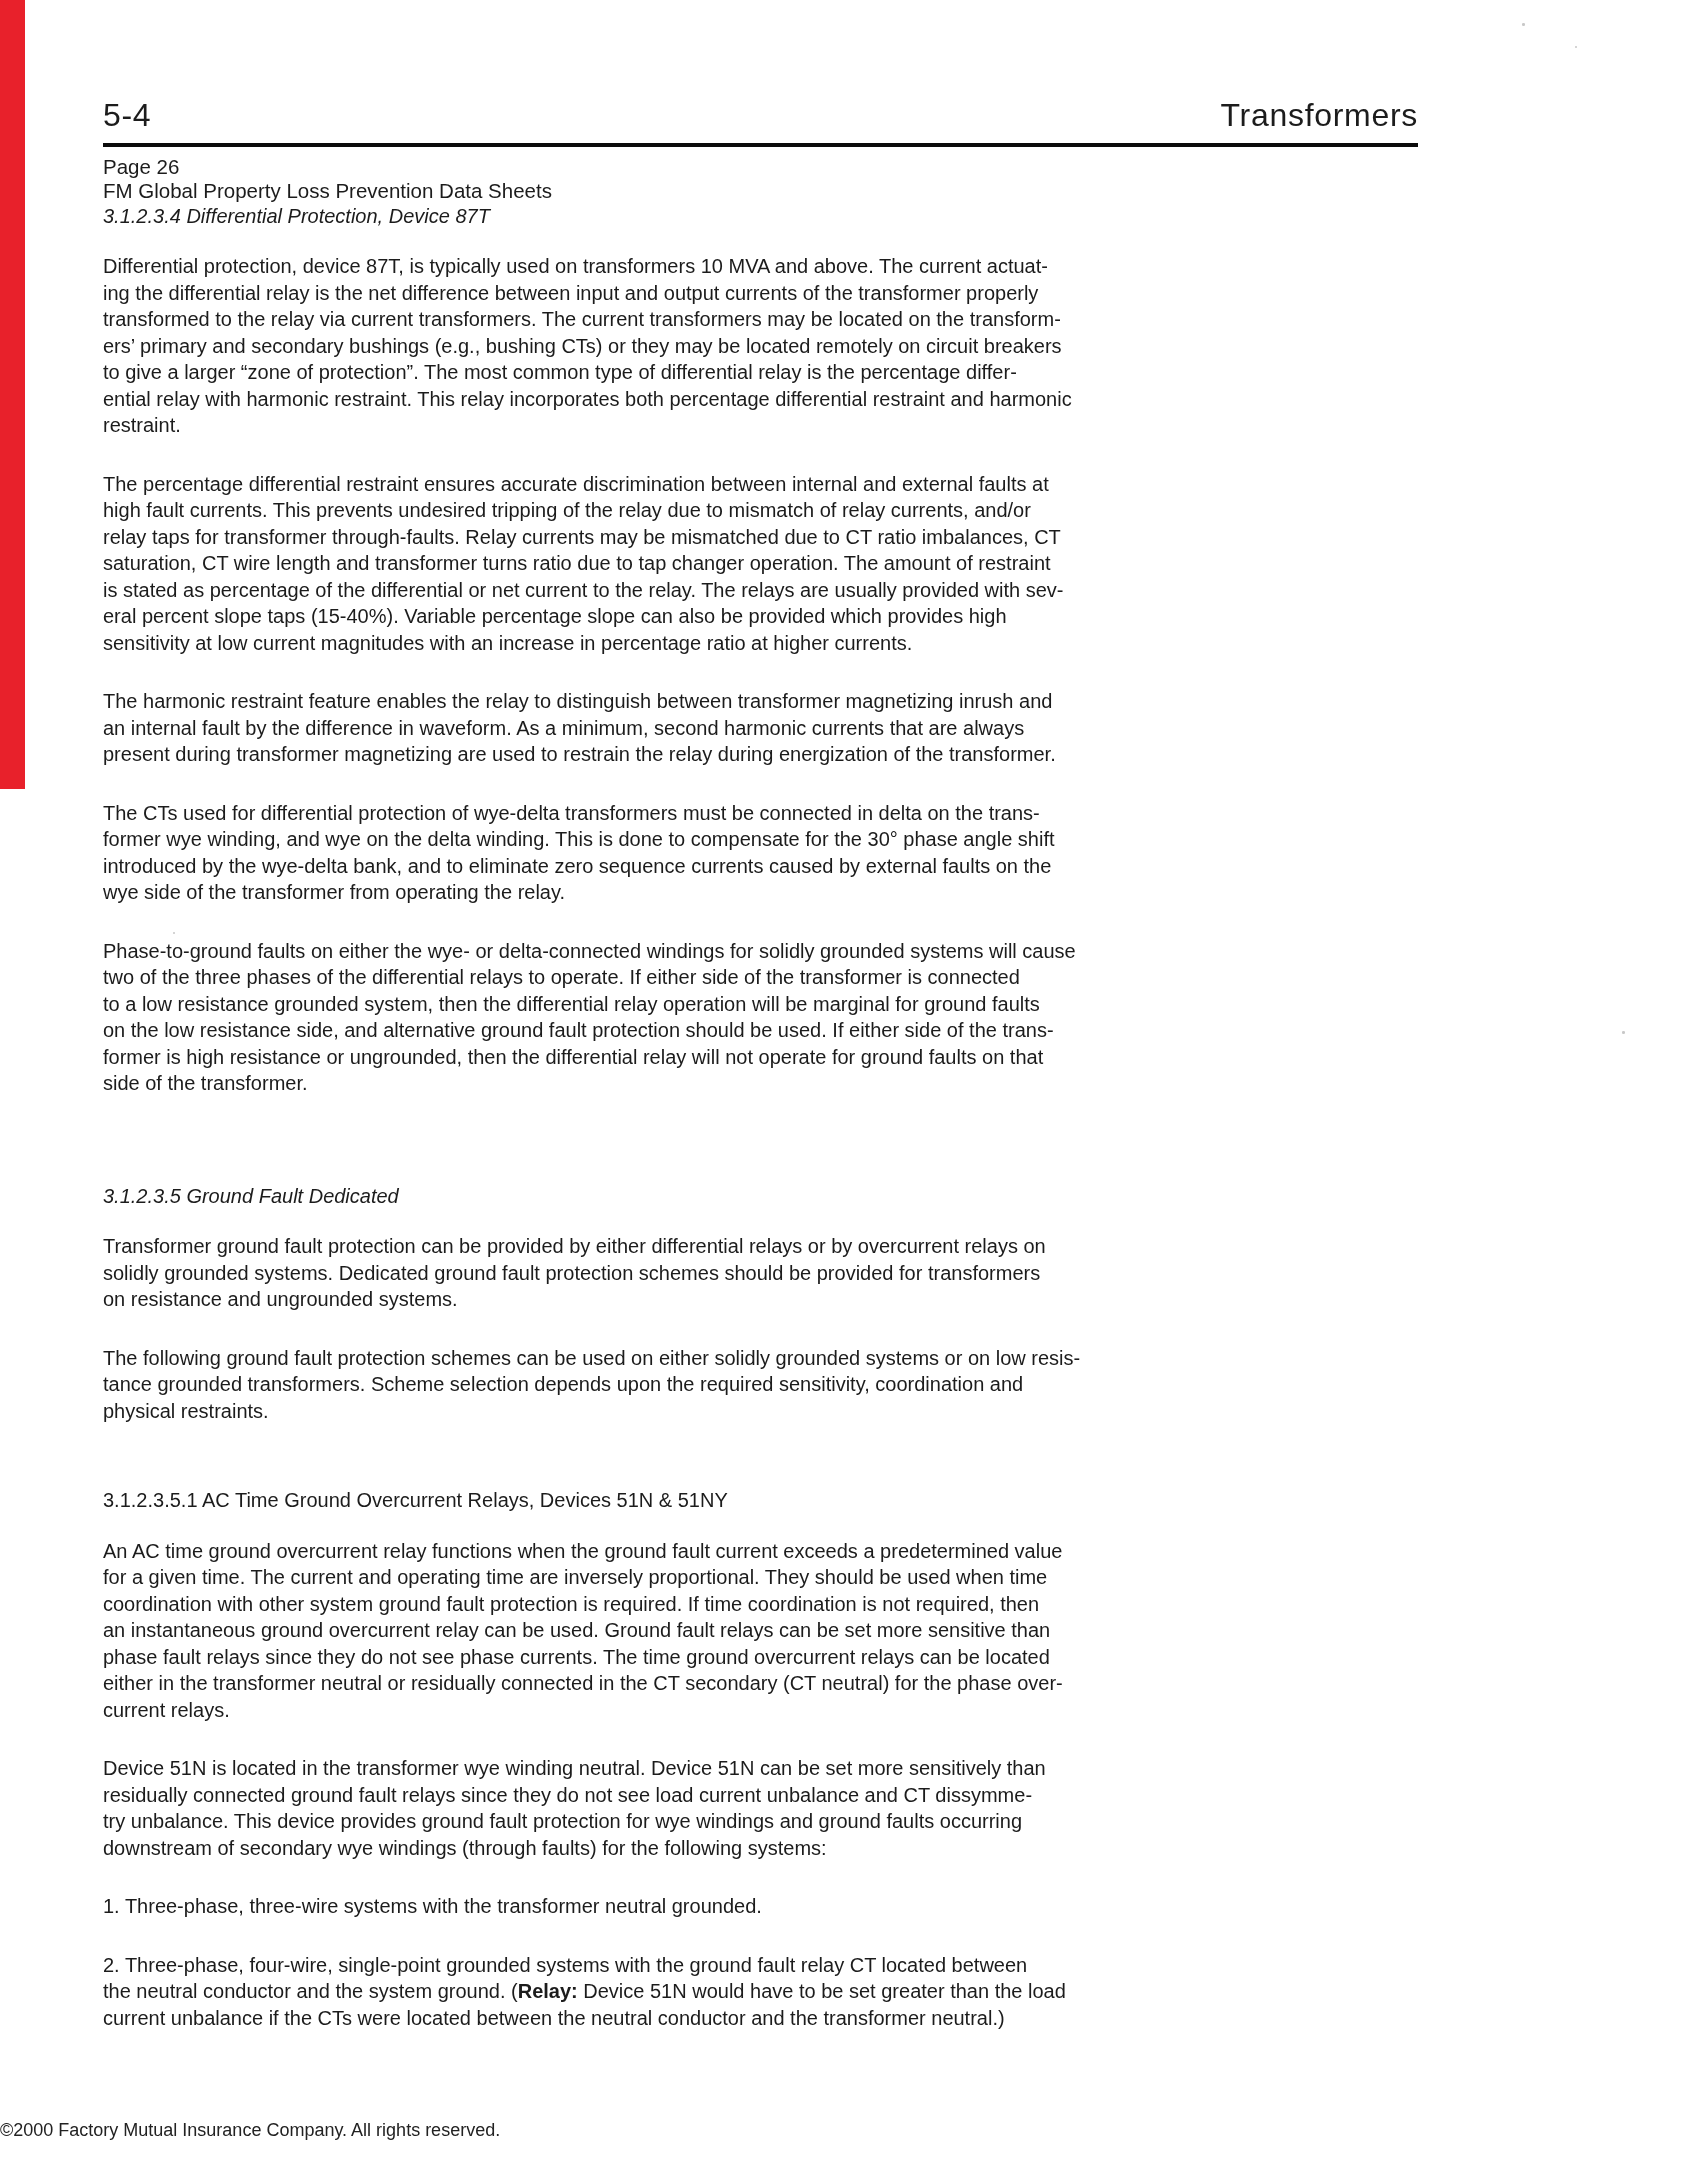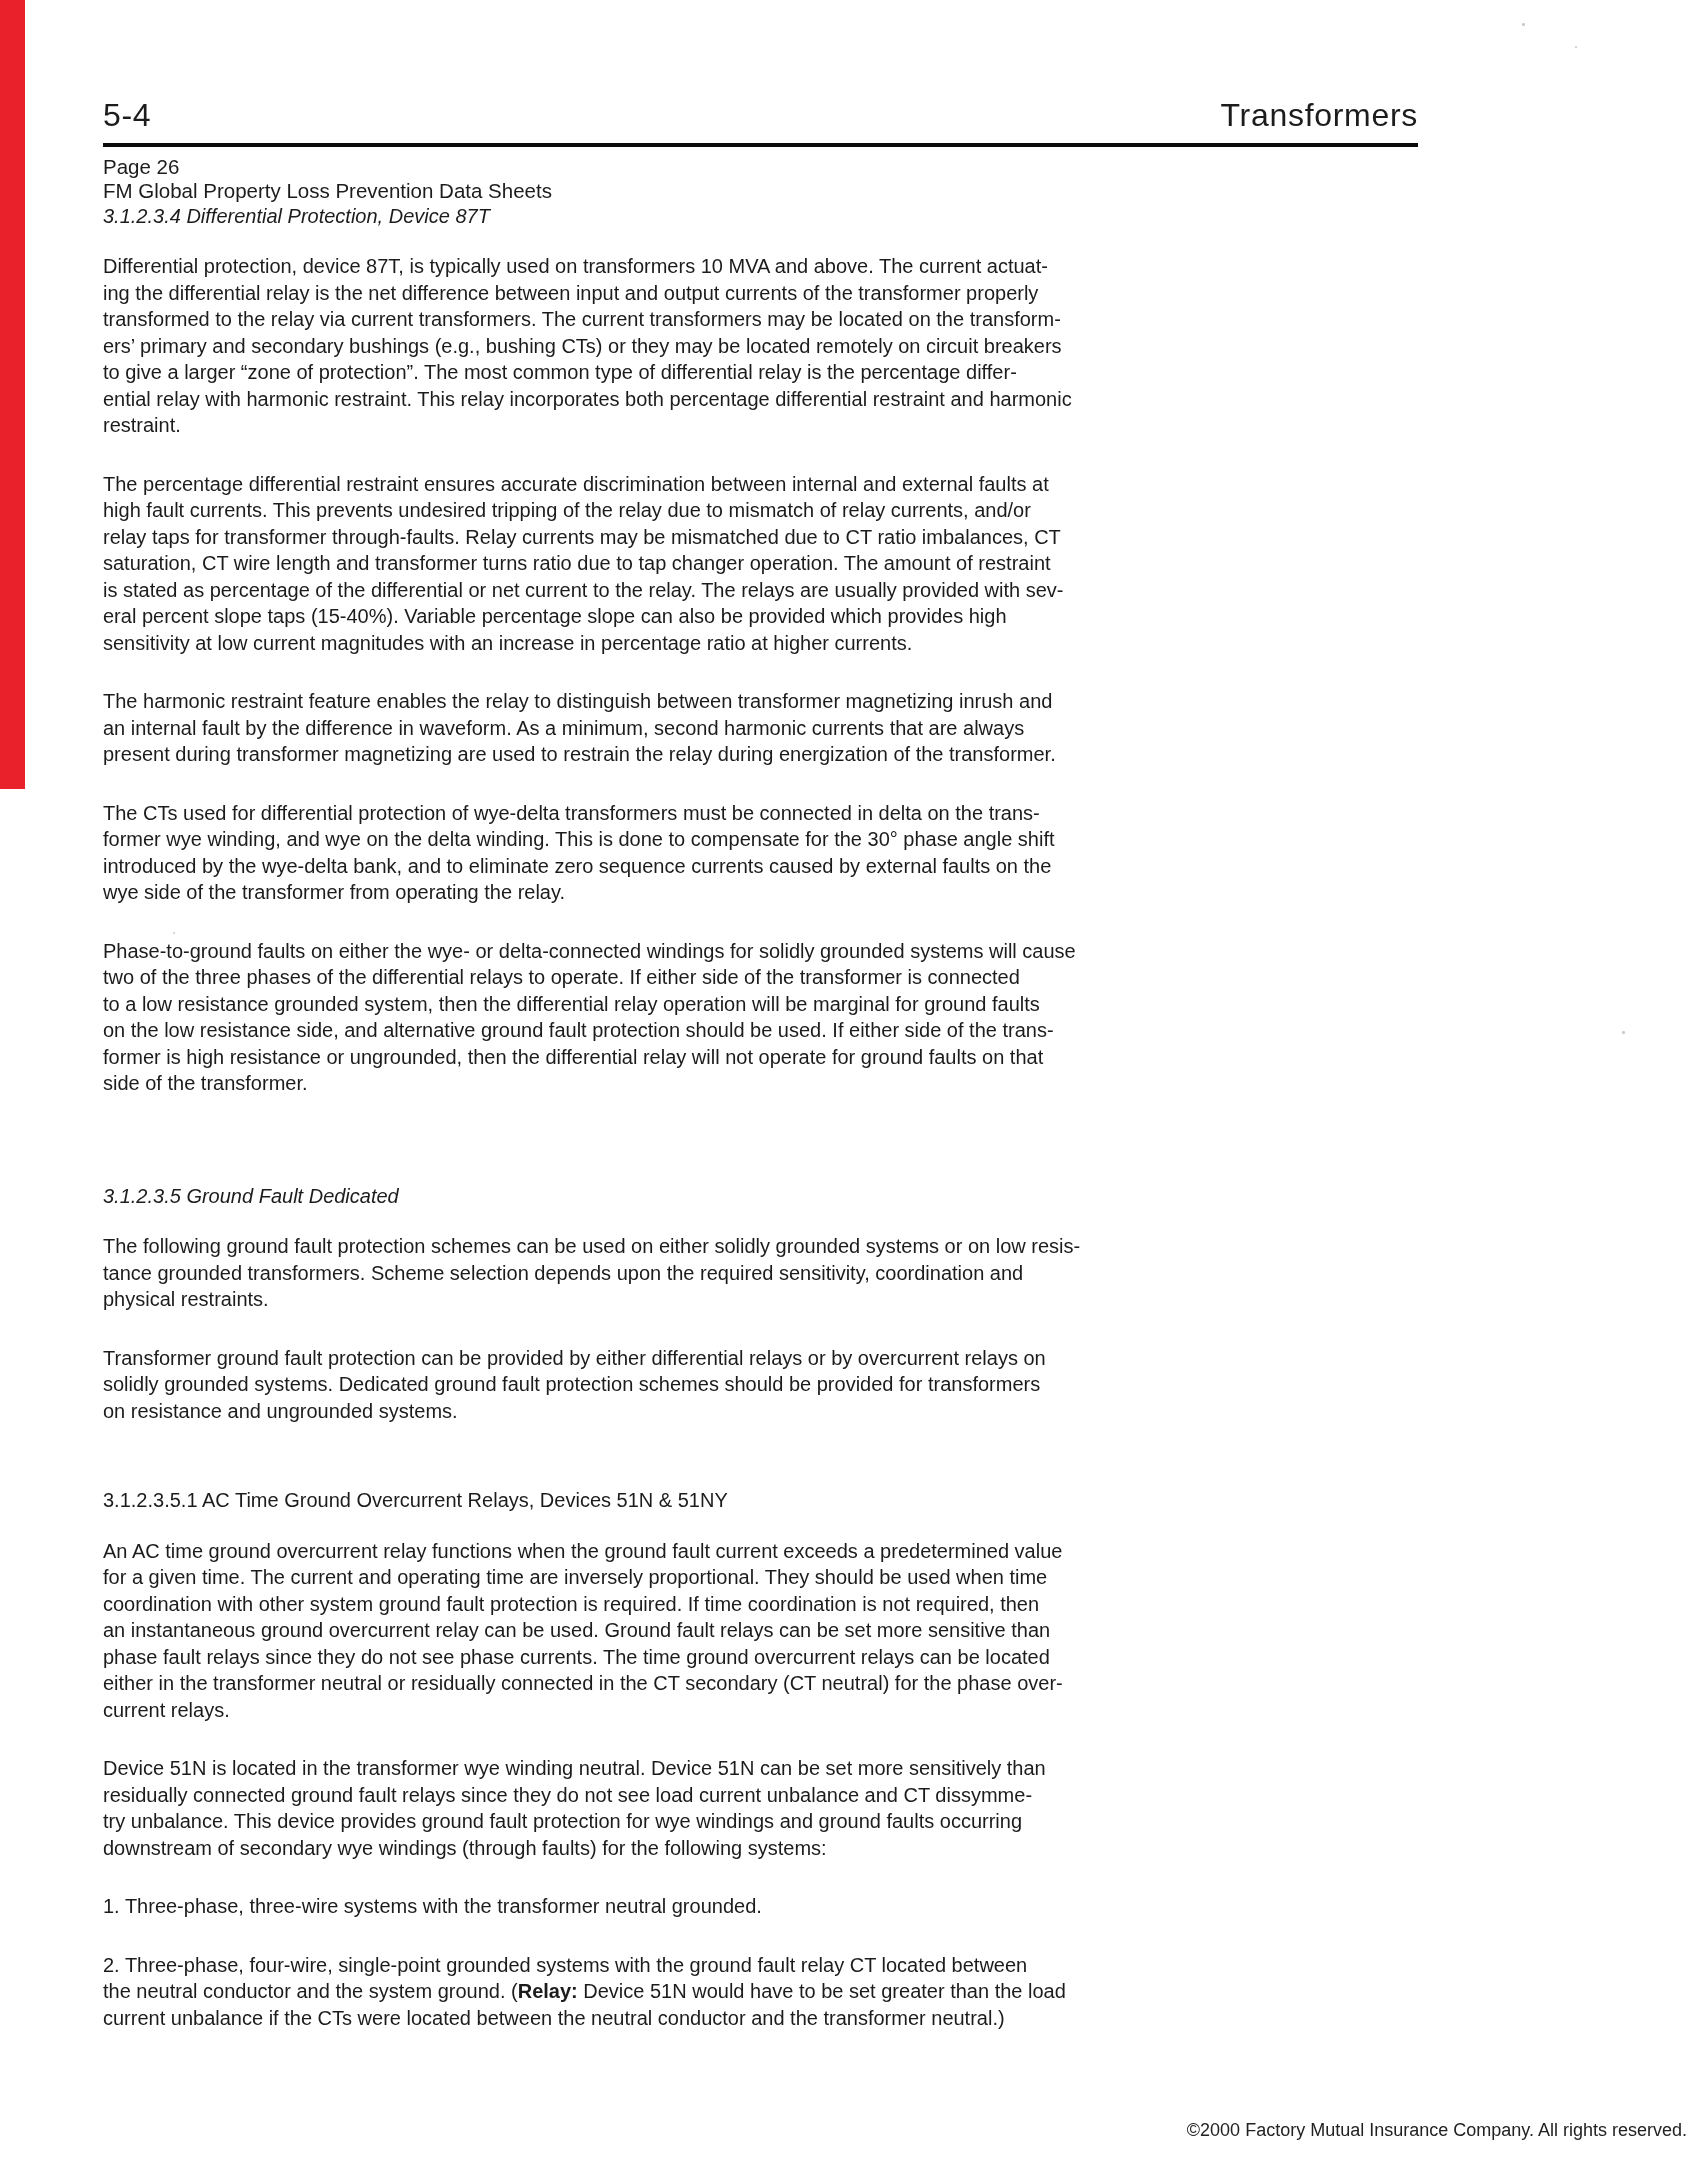--- a/index.html
+++ b/index.html
@@ -70,21 +70,21 @@
     line-height: 26.5px;
     margin: 0 0 32px 0;
     white-space: pre-line;
   }
   p.body b { font-weight: bold; }
   .footer {
     position: absolute;
     top: 2120px;
     left: 0;
     width: 1687px;
-    text-align: right;
+    text-align: left;
     font-size: 18px;
     line-height: 20px;
     color: #222;
   }
   .speck {
     position: absolute;
     background: #9a9a9a;
     opacity: 0.55;
     border-radius: 50%;
   }
@@ -138,26 +138,26 @@
 wye side of the transformer from operating the relay.</p>
   <p class="body">Phase-to-ground faults on either the wye- or delta-connected windings for solidly grounded systems will cause
 two of the three phases of the differential relays to operate. If either side of the transformer is connected
 to a low resistance grounded system, then the differential relay operation will be marginal for ground faults
 on the low resistance side, and alternative ground fault protection should be used. If either side of the trans-
 former is high resistance or ungrounded, then the differential relay will not operate for ground faults on that
 side of the transformer.</p>
 
   <h3 id="h2" class="sec-h">3.1.2.3.5 Ground Fault Dedicated</h3>
 
+  <p class="body">Transformer ground fault protection can be provided by either differential relays or by overcurrent relays on
+solidly grounded systems. Dedicated ground fault protection schemes should be provided for transformers
+on resistance and ungrounded systems.</p>
   <p class="body">The following ground fault protection schemes can be used on either solidly grounded systems or on low resis-
 tance grounded transformers. Scheme selection depends upon the required sensitivity, coordination and
 physical restraints.</p>
-  <p class="body">Transformer ground fault protection can be provided by either differential relays or by overcurrent relays on
-solidly grounded systems. Dedicated ground fault protection schemes should be provided for transformers
-on resistance and ungrounded systems.</p>
 
   <h3 id="h3" class="sec-h">3.1.2.3.5.1 AC Time Ground Overcurrent Relays, Devices 51N &amp; 51NY</h3>
 
   <p class="body">An AC time ground overcurrent relay functions when the ground fault current exceeds a predetermined value
 for a given time. The current and operating time are inversely proportional. They should be used when time
 coordination with other system ground fault protection is required. If time coordination is not required, then
 an instantaneous ground overcurrent relay can be used. Ground fault relays can be set more sensitive than
 phase fault relays since they do not see phase currents. The time ground overcurrent relays can be located
 either in the transformer neutral or residually connected in the CT secondary (CT neutral) for the phase over-
 current relays.</p>

